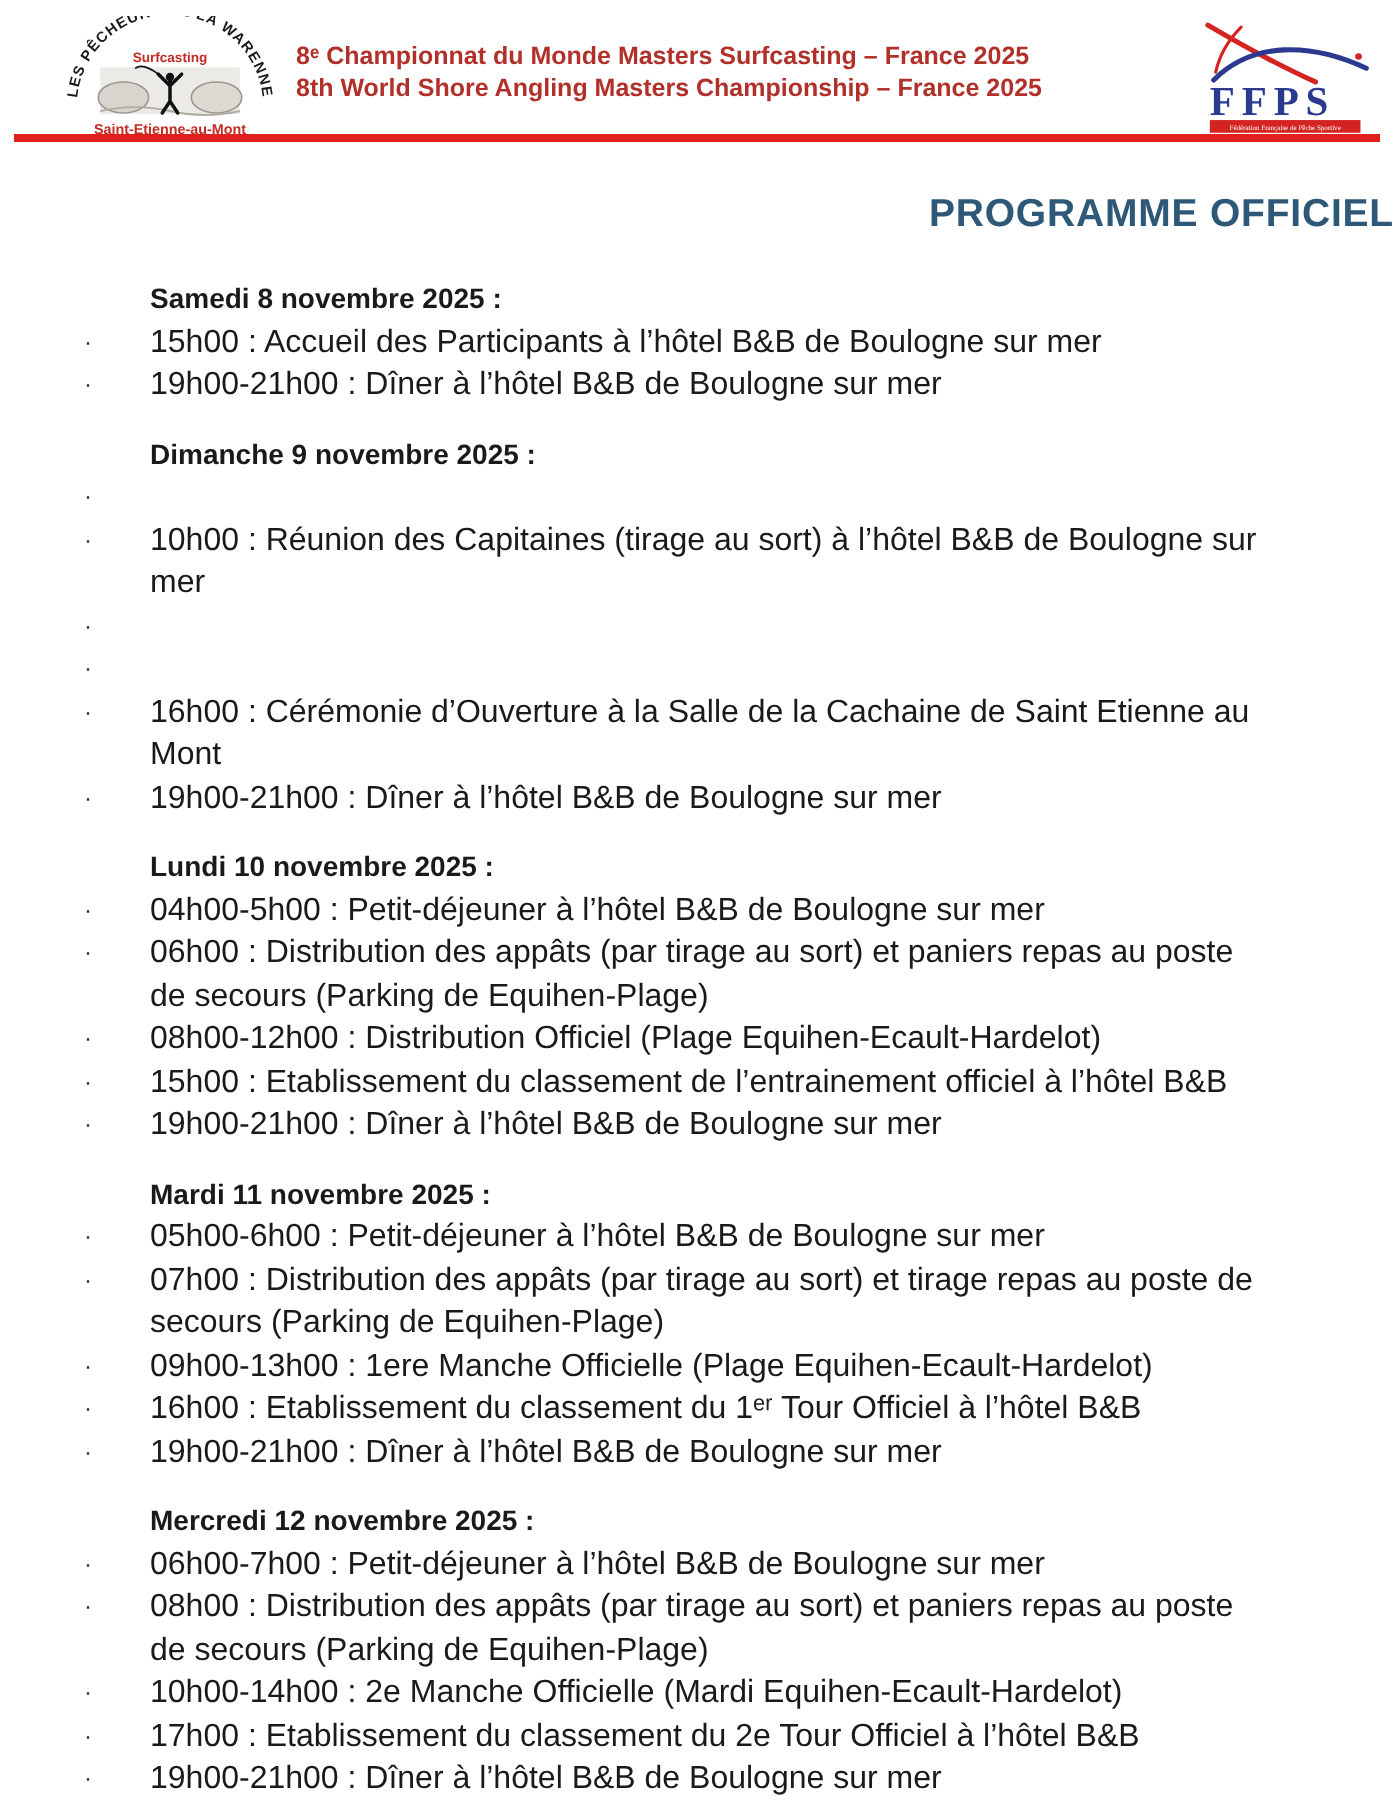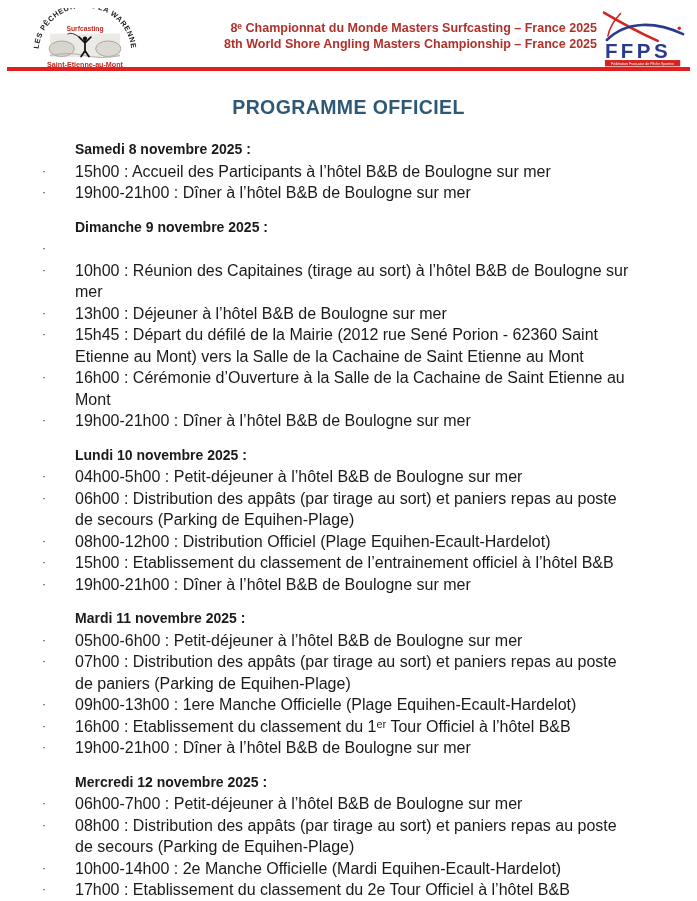--- a/index.html
+++ b/index.html
@@ -9,27 +9,27 @@
     --ink:#1a1a1a;
   }
   *{box-sizing:border-box;}
   html,body{margin:0;padding:0;background:#fff;}
   body{font-family:"Liberation Sans",sans-serif;color:var(--ink);}
   .page{width:697px;height:901px;background:#fff;overflow:hidden;position:relative;}
 
   
   .doc-header{display:flex;align-items:flex-start;padding:7px 6px 0 26px;height:67px;}
   .logo-left{width:118px;flex:none;margin-top:1px;}
-  .header-titles{flex:1;text-align:right;margin-top:13px;padding:0 4px;}
+  .header-titles{flex:1;text-align:left;margin-top:13px;padding:0 4px;}
   .header-title{color:var(--red-text);font-weight:bold;font-size:12.5px;line-height:16px;}
-  .logo-right{width:90px;flex:none;margin-top:2px;}
+  .logo-right{width:90px;flex:none;margin-top:2px;font-family:Liberation Serif, serif;}
 
   .red-rule{height:4px;background:var(--red-rule);margin:0 7px;}
 
-  .doc-title{text-align:center;color:var(--blue-title);font-size:19.5px;font-weight:bold;
+  .doc-title{text-align:right;color:var(--blue-title);font-size:19.5px;font-weight:bold;
              letter-spacing:.4px;margin:25px 0 20px 0;}
 
   
   .content{padding:0 47px 0 40px;}
   .day-section{margin-bottom:13px;}
   .day-heading{font-size:14px;font-weight:bold;margin:0 0 0 35px;line-height:21.5px;}
   .item{display:flex;align-items:flex-start;}
   .bullet{flex:none;width:35px;font-size:12px;line-height:21.5px;color:#333;padding-left:2px;}
   .item-text{font-size:16px;line-height:21.5px;max-width:560px;}
 </style>
@@ -104,25 +104,23 @@
       <h2 class="day-heading">Dimanche 9 novembre 2025 :</h2>
       <div class="item">
           <span class="bullet">·</span>
         </div>
       <div class="item">
           <span class="bullet">·</span>
           <span class="item-text">10h00 : Réunion des Capitaines (tirage au sort) à l’hôtel B&amp;B de Boulogne sur mer</span>
         </div>
       <div class="item">
           <span class="bullet">·</span>
-          <span class="item-text">13h00 : Déjeuner à l’hôtel B&amp;B de Boulogne sur mer</span>
-        </div>
-      <div class="item">
-          <span class="bullet">·</span>
-          <span class="item-text">15h45 : Départ du défilé de la Mairie (2012 rue Sené Porion - 62360 Saint Etienne au Mont) vers la Salle de la Cachaine de Saint Etienne au Mont</span>
+        </div>
+      <div class="item">
+          <span class="bullet">·</span>
         </div>
       <div class="item">
           <span class="bullet">·</span>
           <span class="item-text">16h00 : Cérémonie d’Ouverture à la Salle de la Cachaine de Saint Etienne au Mont</span>
         </div>
       <div class="item">
           <span class="bullet">·</span>
           <span class="item-text">19h00-21h00 : Dîner à l’hôtel B&amp;B de Boulogne sur mer</span>
         </div>
     </section>
@@ -152,21 +150,21 @@
     </section>
 
     <section class="day-section">
       <h2 class="day-heading">Mardi 11 novembre 2025 :</h2>
       <div class="item">
           <span class="bullet">·</span>
           <span class="item-text">05h00-6h00 : Petit-déjeuner à l’hôtel B&amp;B de Boulogne sur mer</span>
         </div>
       <div class="item">
           <span class="bullet">·</span>
-          <span class="item-text">07h00 : Distribution des appâts (par tirage au sort) et paniers repas au poste de paniers (Parking de Equihen-Plage)</span>
+          <span class="item-text">07h00 : Distribution des appâts (par tirage au sort) et tirage repas au poste de secours (Parking de Equihen-Plage)</span>
         </div>
       <div class="item">
           <span class="bullet">·</span>
           <span class="item-text">09h00-13h00 : 1ere Manche Officielle (Plage Equihen-Ecault-Hardelot)</span>
         </div>
       <div class="item">
           <span class="bullet">·</span>
           <span class="item-text">16h00 : Etablissement du classement du 1ᵉʳ Tour Officiel à l’hôtel B&amp;B</span>
         </div>
       <div class="item">

